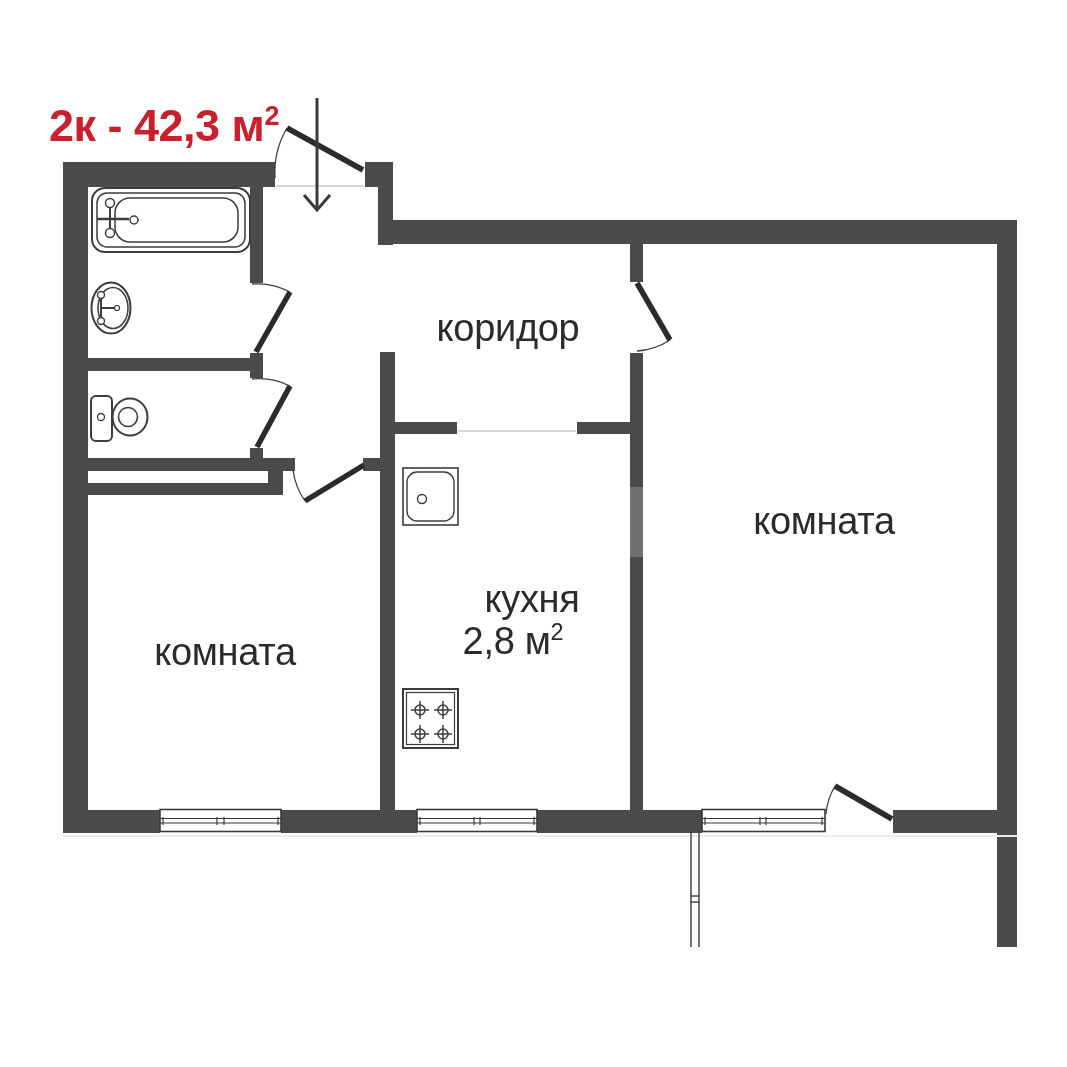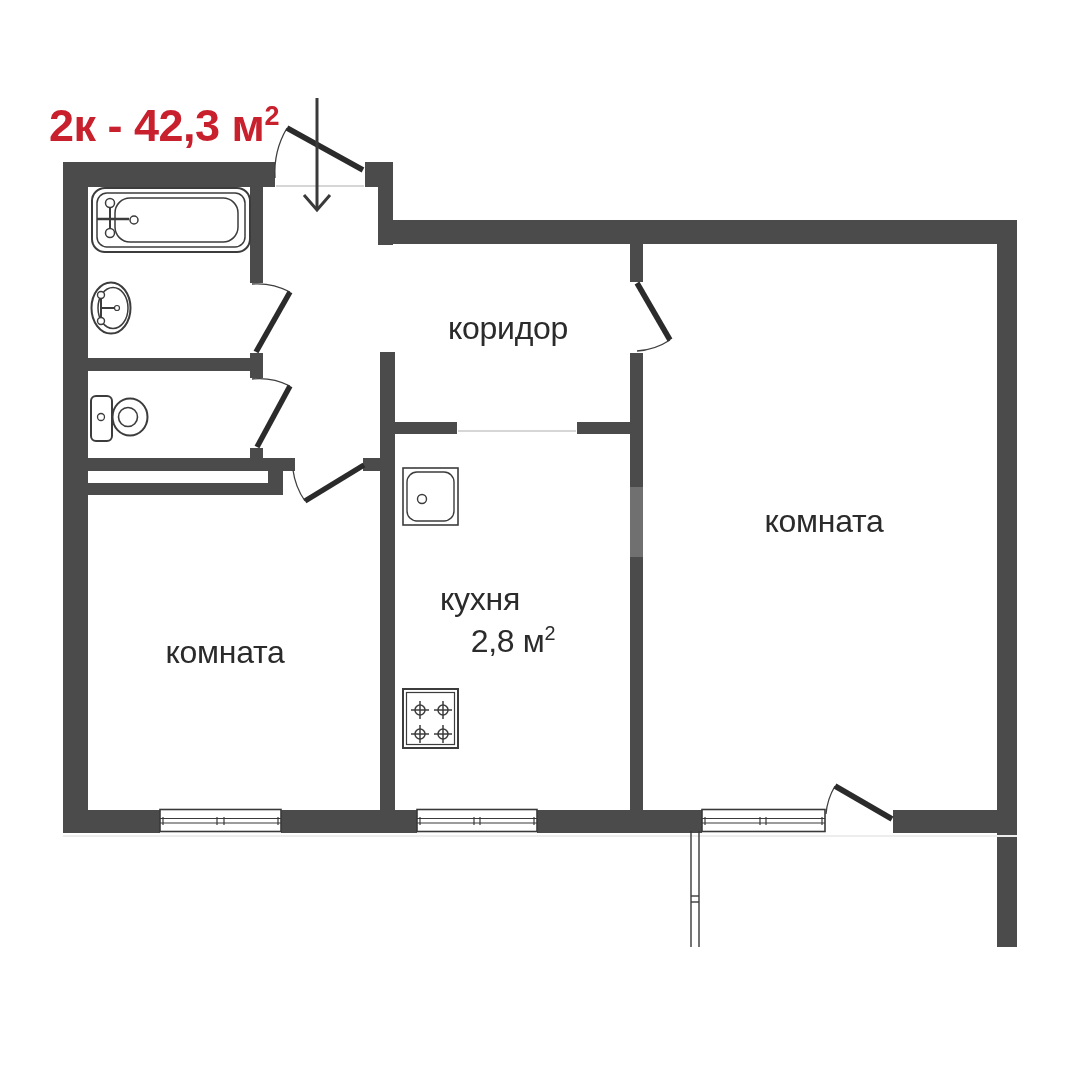--- a/index.html
+++ b/index.html
@@ -11,21 +11,21 @@
   .leaf{stroke:var(--door,#2b2b2b);stroke-width:5.5;fill:none;}
   .arc{stroke:#3f3f3f;stroke-width:1.3;fill:none;}
   .fx{stroke:var(--fixture,#3c3c3c);fill:#ffffff;}
   .fxn{stroke:var(--fixture,#3c3c3c);fill:none;}
   .thr{stroke:#d6d6d6;stroke-width:2;}
   .shadow{stroke:#ededed;stroke-width:2;}
   .win{stroke:#3a3a3a;fill:#ffffff;stroke-width:1.6;}
   .winl{stroke:#3a3a3a;stroke-width:1.2;fill:none;}
   .glz{stroke:#3a3a3a;stroke-width:1.4;fill:none;}
   .arrow{stroke:#3a3a3a;stroke-width:3;fill:none;}
-  .room-label{position:absolute;transform:translate(-50%,-50%);font-size:32px;
+  .room-label{position:absolute;transform:translate(-50%,-50%);font-size:38px;
               color:var(--label,#2b2b2b);letter-spacing:-0.3px;white-space:nowrap;}
   .room-label sup{font-size:62%;}
   .title{position:absolute;left:49px;top:100px;font-size:45px;font-weight:bold;
          color:var(--red,#c8202d);letter-spacing:-0.5px;white-space:nowrap;}
   .title sup{font-size:60%;}
 </style>
 </head>
 <body>
 
 <div class="canvas">
@@ -204,20 +204,20 @@
         <line class="fxn" x1="443" y1="725" x2="443" y2="743" stroke-width="1.5"></line>
         <line class="fxn" x1="434" y1="734" x2="452" y2="734" stroke-width="1.5"></line>
       </g>
     </g>
   </svg>
 
   <div class="title"><span>2к - 42,3 м</span><sup>2</sup></div>
 
   <div class="room-label" style="left:508px;top:328px">коридор</div>
 
-  <div class="room-label" style="left:480px;top:599px">кухня</div>
+  <div class="room-label" style="left:532px;top:599px">кухня</div>
 
   <div class="room-label" style="left:513px;top:641px"><span>2,8 м</span><sup>2</sup></div>
 
   <div class="room-label" style="left:225px;top:652px">комната</div>
 
   <div class="room-label" style="left:824px;top:521px">комната</div>
 </div>
 
 </body></html>

